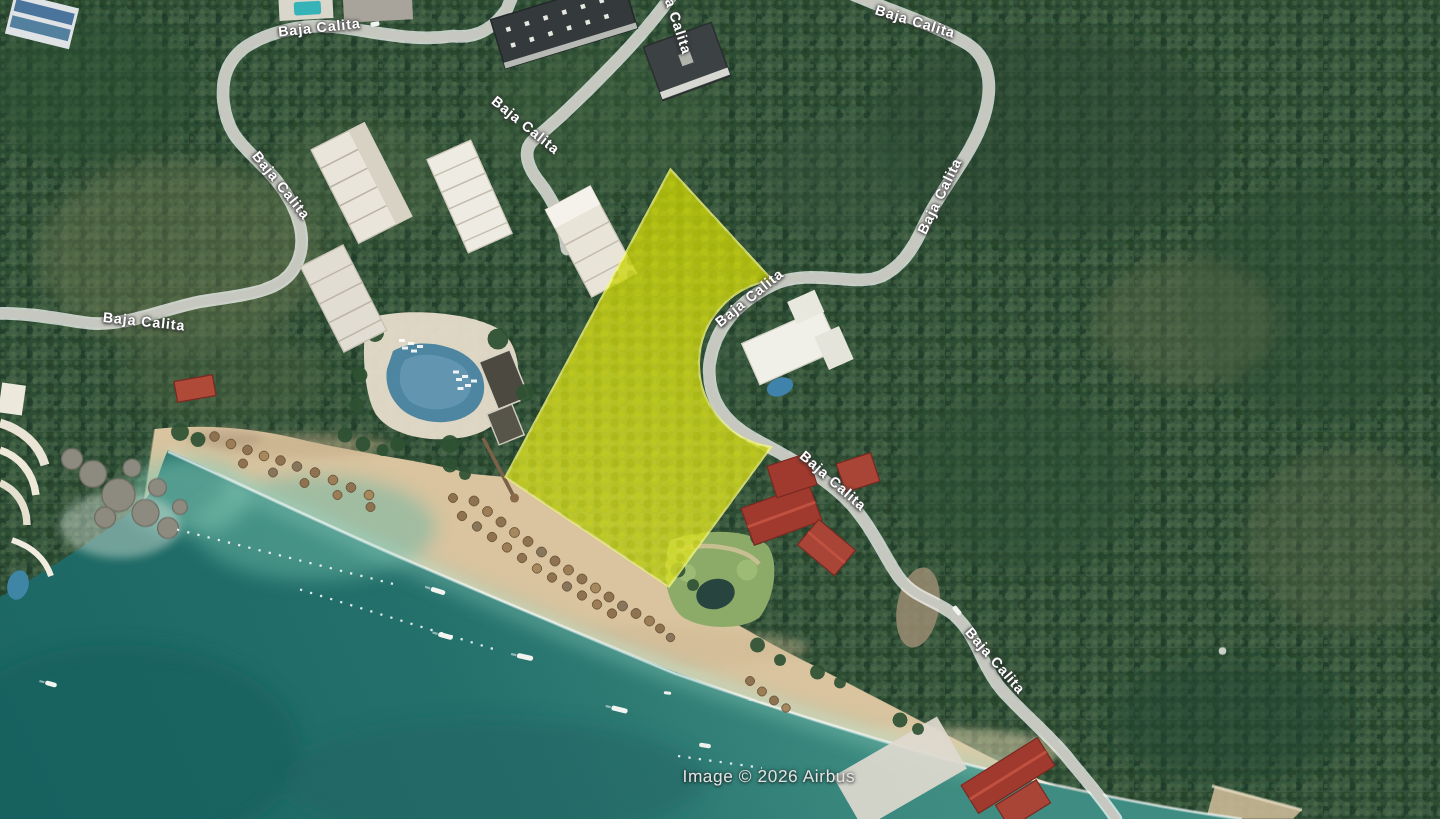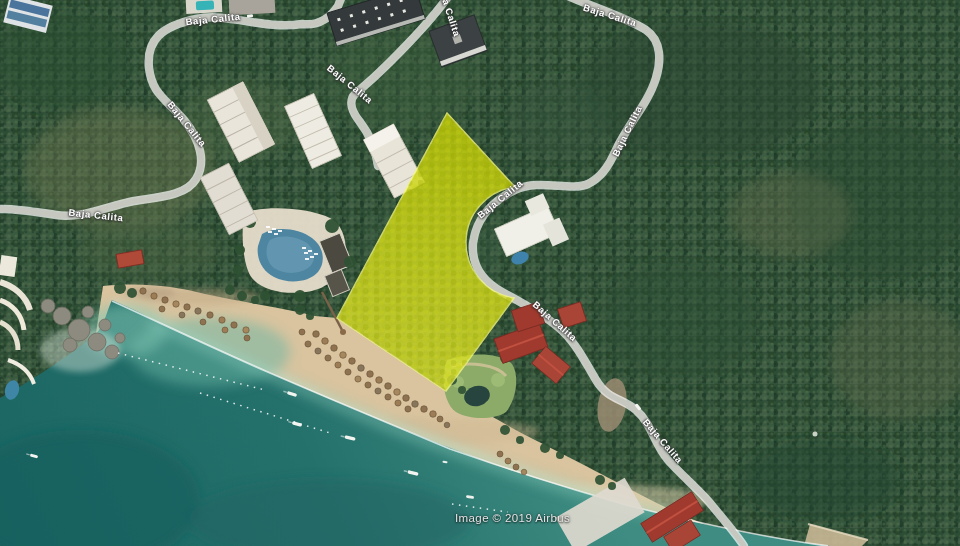--- a/index.html
+++ b/index.html
@@ -432,14 +432,14 @@
   <span class="road-label" style="left:187px;top:124px;transform:translate(-50%,-50%) rotate(51deg);">Baja Calita</span>
   <span class="road-label" style="left:96px;top:215px;transform:translate(-50%,-50%) rotate(6deg);">Baja Calita</span>
   <span class="road-label" style="left:350px;top:84px;transform:translate(-50%,-50%) rotate(39deg);">Baja Calita</span>
   <span class="road-label" style="left:449px;top:10px;transform:translate(-50%,-50%) rotate(72deg);">Baja Calita</span>
   <span class="road-label" style="left:610px;top:15px;transform:translate(-50%,-50%) rotate(17deg);">Baja Calita</span>
   <span class="road-label" style="left:627px;top:131px;transform:translate(-50%,-50%) rotate(-64deg);">Baja Calita</span>
   <span class="road-label" style="left:500px;top:199px;transform:translate(-50%,-50%) rotate(-39deg);">Baja Calita</span>
   <span class="road-label" style="left:555px;top:321px;transform:translate(-50%,-50%) rotate(41deg);">Baja Calita</span>
   <span class="road-label" style="left:663px;top:441px;transform:translate(-50%,-50%) rotate(49deg);">Baja Calita</span>
 
-  <span class="attribution">Image © 2019 Airbus</span>
+  <span class="attribution">Image © 2026 Airbus</span>
 </div>
 
 </body></html>

